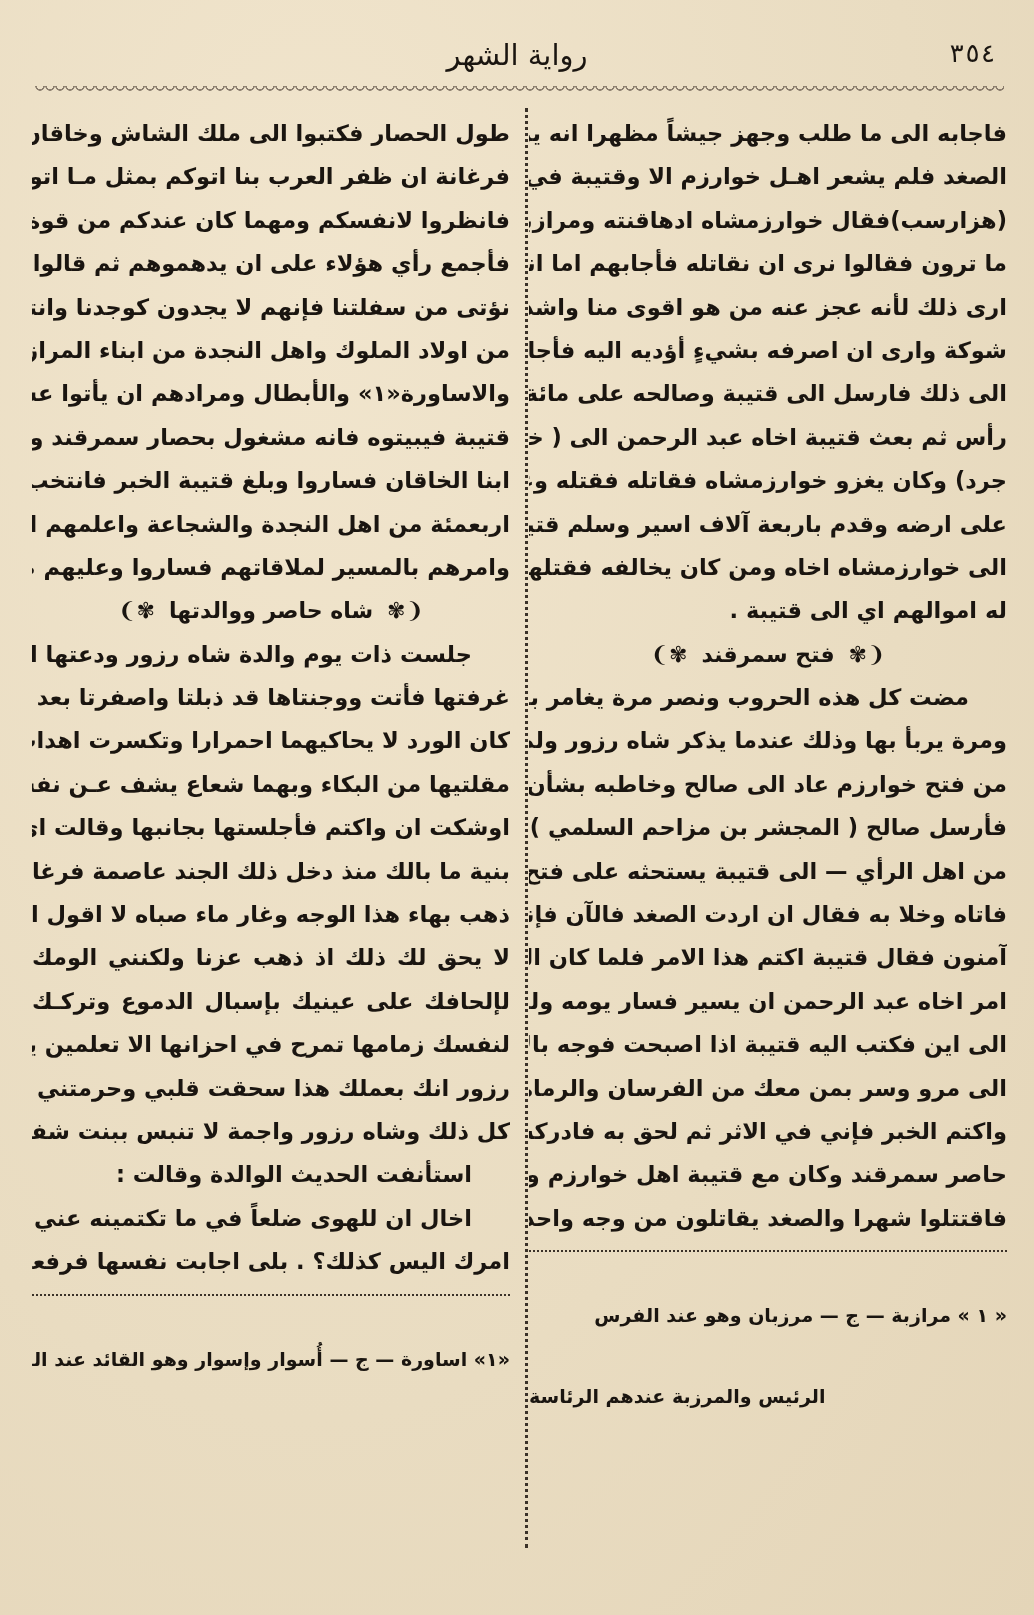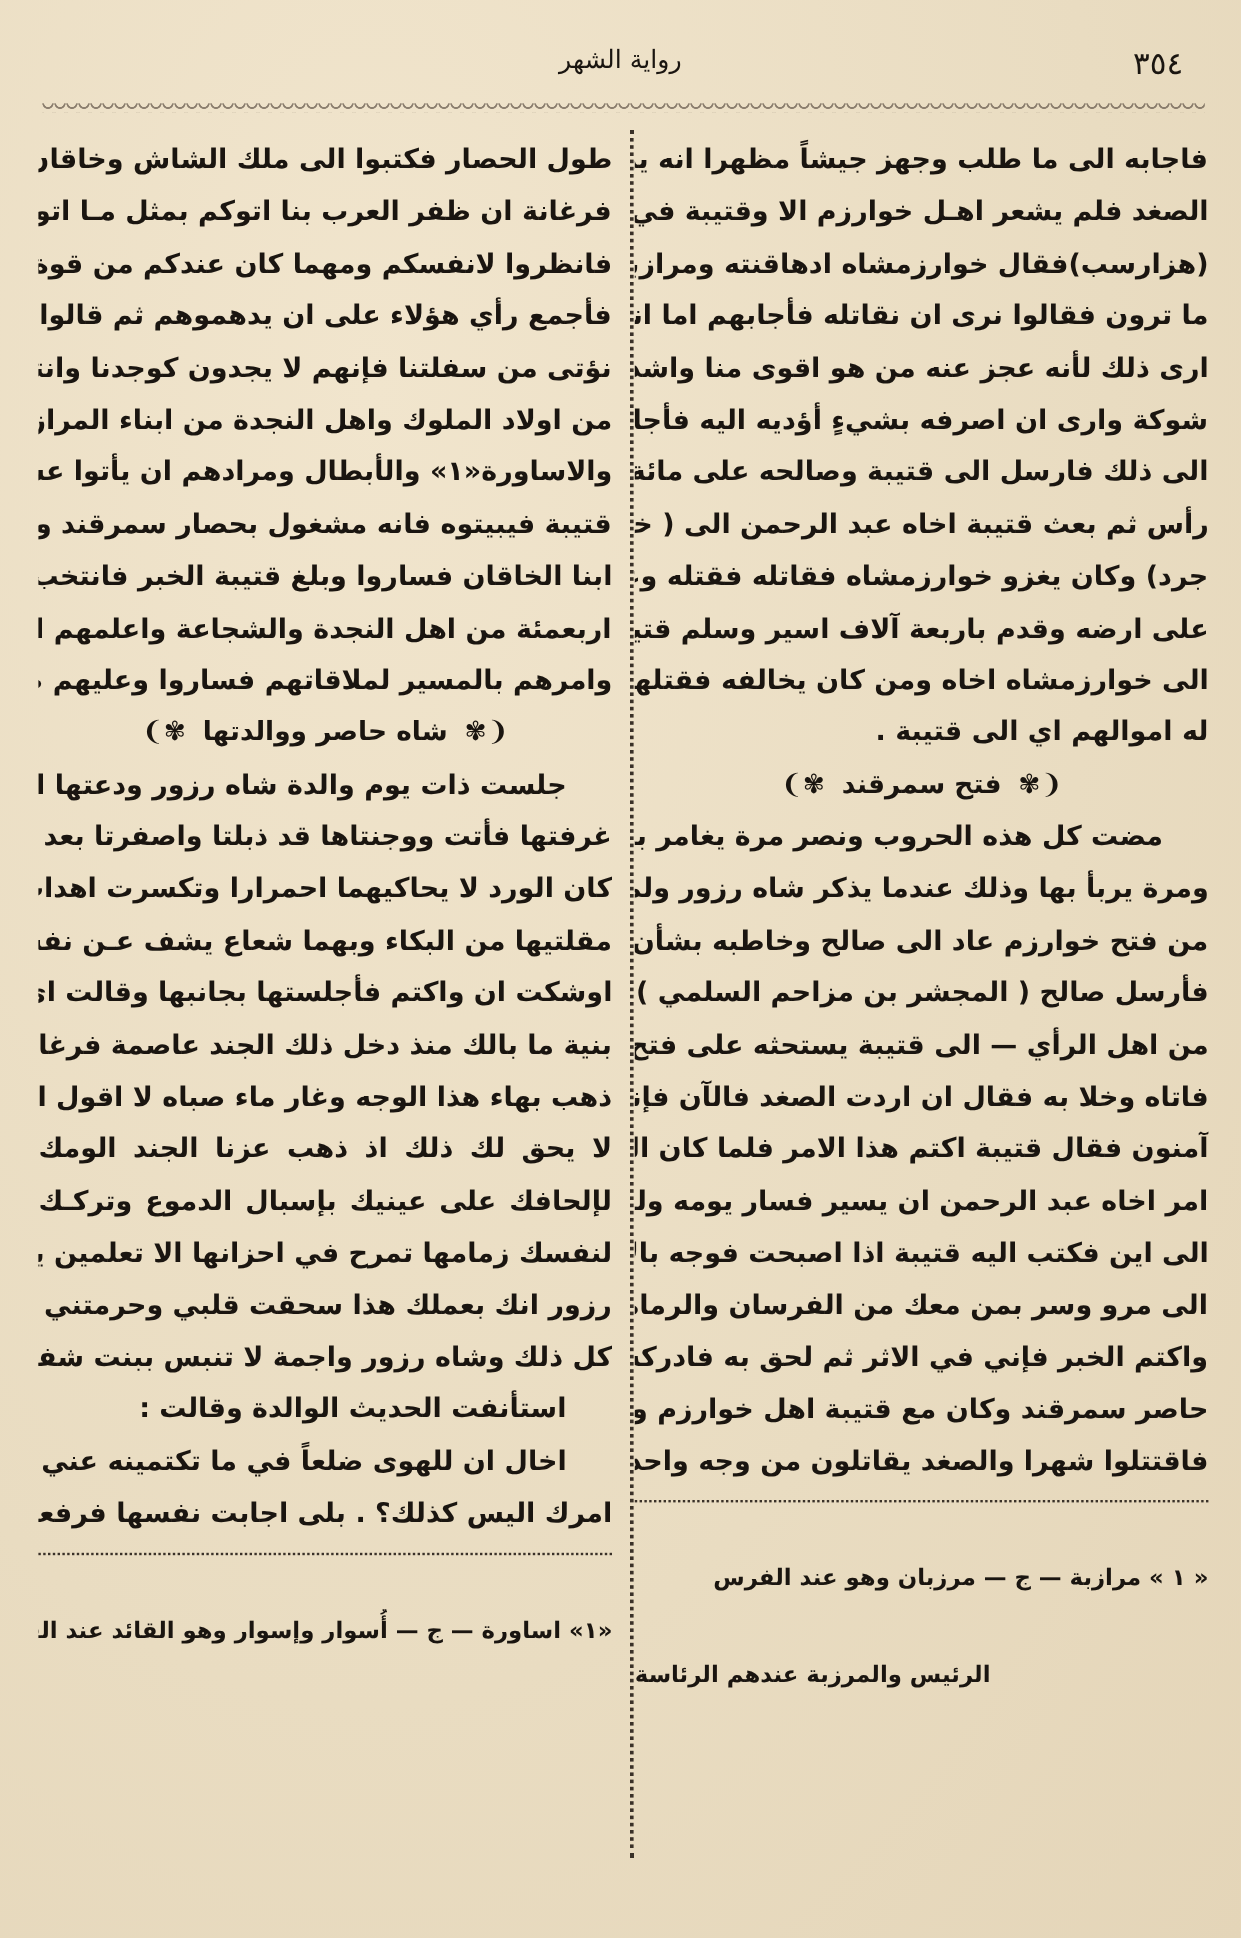--- a/index.html
+++ b/index.html
@@ -6,22 +6,22 @@
   body {
     width: 1034px; height: 1615px; overflow: hidden;
     background: #ecdfc6;
     background-image: radial-gradient(ellipse at 30% 20%, #f1e5cd 0%, #e9dcc1 60%, #e4d5b8 100%);
     font-family: "DejaVu Sans", sans-serif;
     color: #1a1510;
     position: relative;
   }
   .page { position: absolute; left: 0; top: 0; width: 1034px; height: 1615px; direction: rtl; }
   .header { position: absolute; top: 38px; left: 30px; right: 30px; height: 40px; }
-  .page-number { position: absolute; right: 18px; top: 0; font-size: 26px; font-family: Liberation Serif, serif; }
-  .running-title { position: absolute; left: 0; right: 0; top: 0; text-align: center; font-size: 21px; }
+  .page-number { position: absolute; right: 8px; top: 0; font-size: 26px; font-family: Liberation Mono, monospace; }
+  .running-title { position: absolute; left: 0; right: 0; top: 0; text-align: center; font-size: 29px; }
   .wavy-rule {
     position: absolute; top: 86px; left: 35px; right: 30px; height: 10px;
     background-image: radial-gradient(circle at 50% 0, transparent 3px, #6a5d50 3.5px, #6a5d50 4.5px, transparent 5px);
     background-size: 10px 8px; background-repeat: repeat-x; opacity: .75;
   }
   .col { position: absolute; top: 112px; width: 478px; direction: rtl; }
   .col-right { right: 27px; }
   .col-left { left: 32px; }
   .col-divider {
     position: absolute; left: 525px; top: 108px; height: 1440px; width: 0;
@@ -114,21 +114,21 @@
       <span class="orn">✾❩</span>
     </div>
 
     <div class="line indent">جلست ذات يوم والدة شاه رزور ودعتها الى</div>
     <div class="line">غرفتها فأتت ووجنتاها قد ذبلتا واصفرتا بعد ان</div>
     <div class="line">كان الورد لا يحاكيهما احمرارا وتكسرت اهداب</div>
     <div class="line">مقلتيها من البكاء وبهما شعاع يشف عـن نفس</div>
     <div class="line">اوشكت ان واكتم فأجلستها بجانبها وقالت اي</div>
     <div class="line">بنية ما بالك منذ دخل ذلك الجند عاصمة فرغانة</div>
     <div class="line">ذهب بهاء هذا الوجه وغار ماء صباه لا اقول انه</div>
-    <div class="line">لا يحق لك ذلك اذ ذهب عزنا الجند الومك</div>
+    <div class="line">لا يحق لك ذلك اذ ذهب عزنا ولكنني الومك</div>
     <div class="line">لإلحافك على عينيك بإسبال الدموع وتركـك</div>
     <div class="line">لنفسك زمامها تمرح في احزانها الا تعلمين يا شاه</div>
     <div class="line">رزور انك بعملك هذا سحقت قلبي وحرمتني الكرى</div>
     <div class="line">كل ذلك وشاه رزور واجمة لا تنبس ببنت شفة ثم</div>
     <div class="line indent">استأنفت الحديث الوالدة وقالت :</div>
 
     <div class="line indent">اخال ان للهوى ضلعاً في ما تكتمينه عني من</div>
     <div class="line">امرك اليس كذلك؟ . بلى اجابت نفسها فرفعت</div>
 
     <div class="fn-rule"></div>

